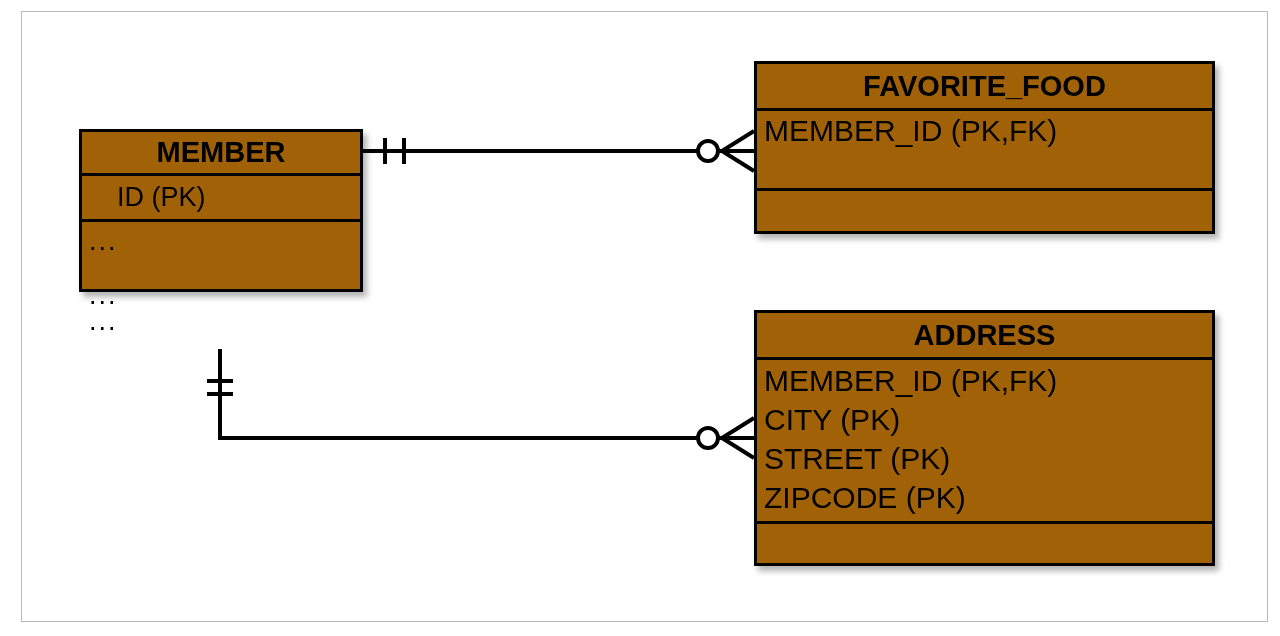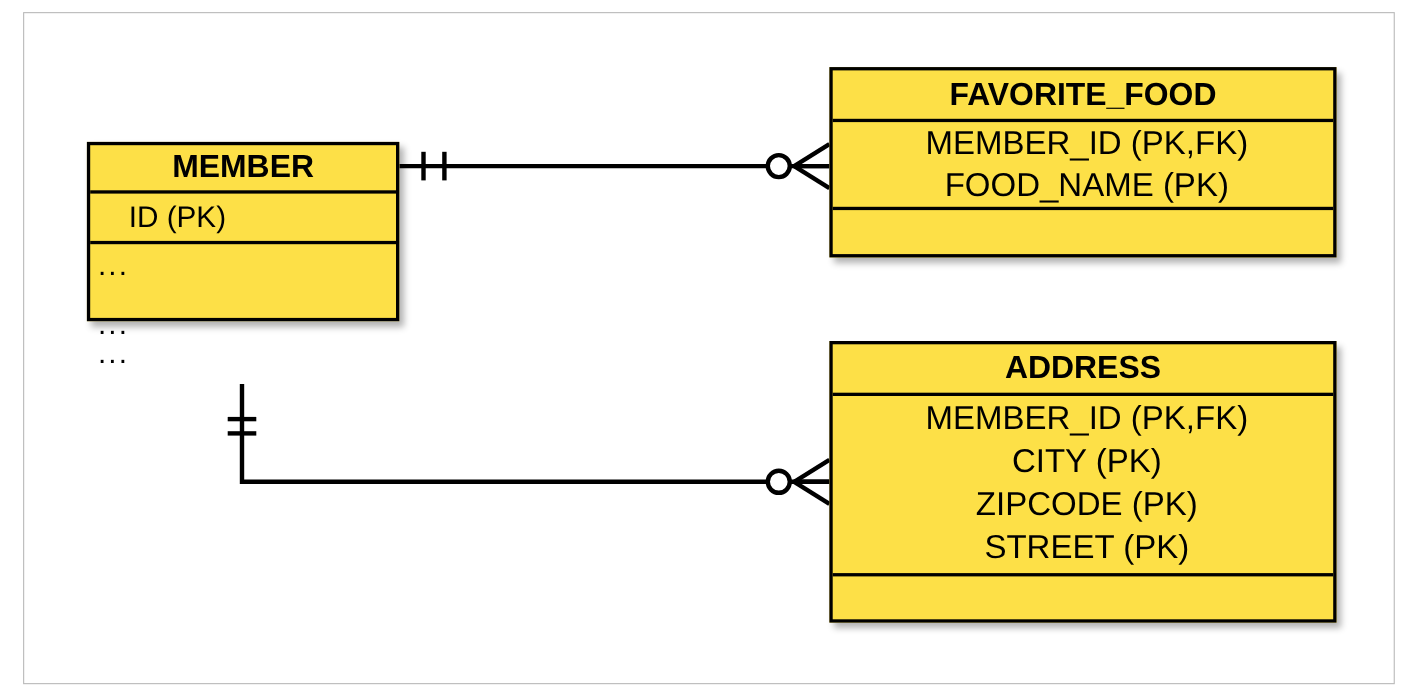--- a/index.html
+++ b/index.html
@@ -22,41 +22,40 @@
     width: 1247px;
     height: 611px;
     background: #ffffff;
     border: 1px solid #b9b9b9;
     box-sizing: border-box;
   }
 
   
   .entity {
     position: absolute;
-    background: #fde047;
+    background: #a16207;
     border: 3px solid #000000;
     box-sizing: border-box;
     box-shadow: 4px 5px 6px rgba(0,0,0,0.30);
     z-index: 5;
   }
   .entity-title {
     text-align: center;
     font-weight: bold;
     color: #000000;
     border-bottom: 3px solid #000000;
     box-sizing: border-box;
     white-space: nowrap;
     display: flex;
     align-items: center;
     justify-content: center;
   }
   .entity-section {
     box-sizing: border-box;
     padding: 0;
-    text-align: center;
   }
   .attr {
     color: #000000;
     white-space: nowrap;
     padding-left: 7px;
     line-height: 1.0;
   }
   .attr.dots {
     letter-spacing: 2px;
   }
@@ -209,29 +208,28 @@
       <div class="attr dots">...</div>
       <div class="attr dots">...</div>
       <div class="attr dots">...</div>
     </div>
   </div>
 
   <div class="entity" id="entity-favorite-food">
     <div class="entity-title">FAVORITE_FOOD</div>
     <div class="entity-section sec-keys">
       <div class="attr">MEMBER_ID (PK,FK)</div>
-      <div class="attr">FOOD_NAME (PK)</div>
     </div>
     <div class="entity-section sec-body empty"></div>
   </div>
 
   <div class="entity" id="entity-address">
     <div class="entity-title">ADDRESS</div>
     <div class="entity-section sec-keys">
       <div class="attr">MEMBER_ID (PK,FK)</div>
       <div class="attr">CITY (PK)</div>
+      <div class="attr">STREET (PK)</div>
       <div class="attr">ZIPCODE (PK)</div>
-      <div class="attr">STREET (PK)</div>
     </div>
     <div class="entity-section sec-body empty"></div>
   </div>
 
 </div>
 
 </body></html>

